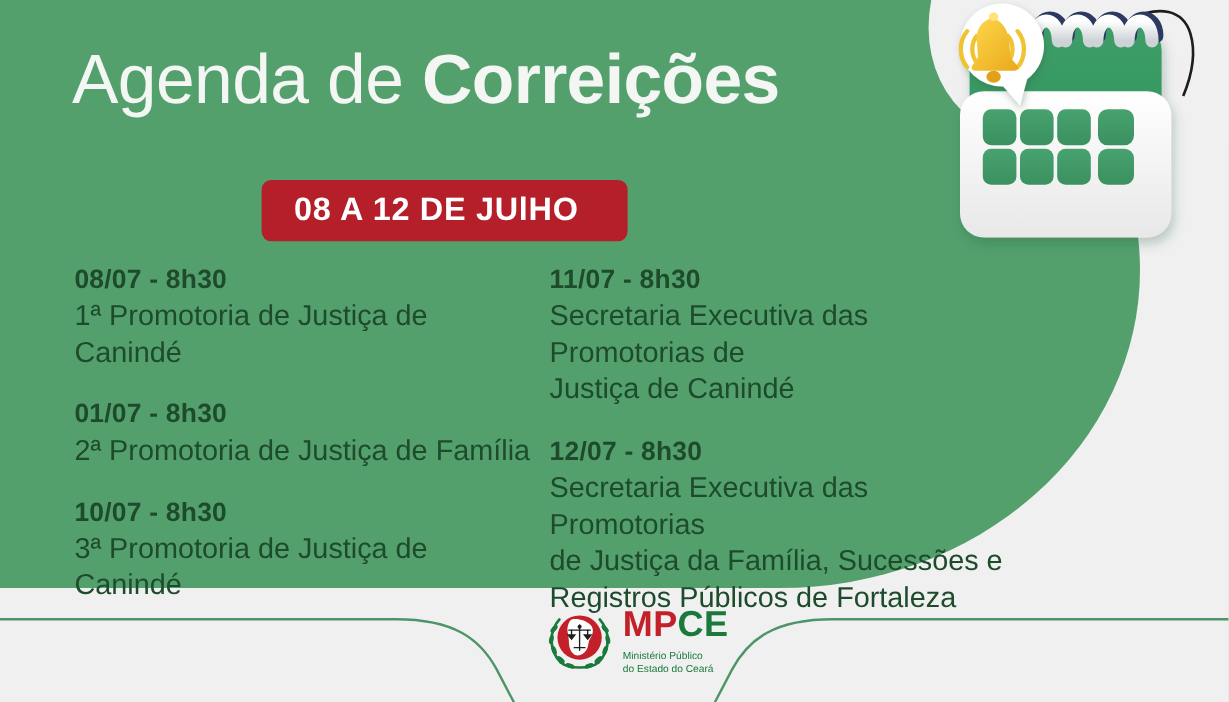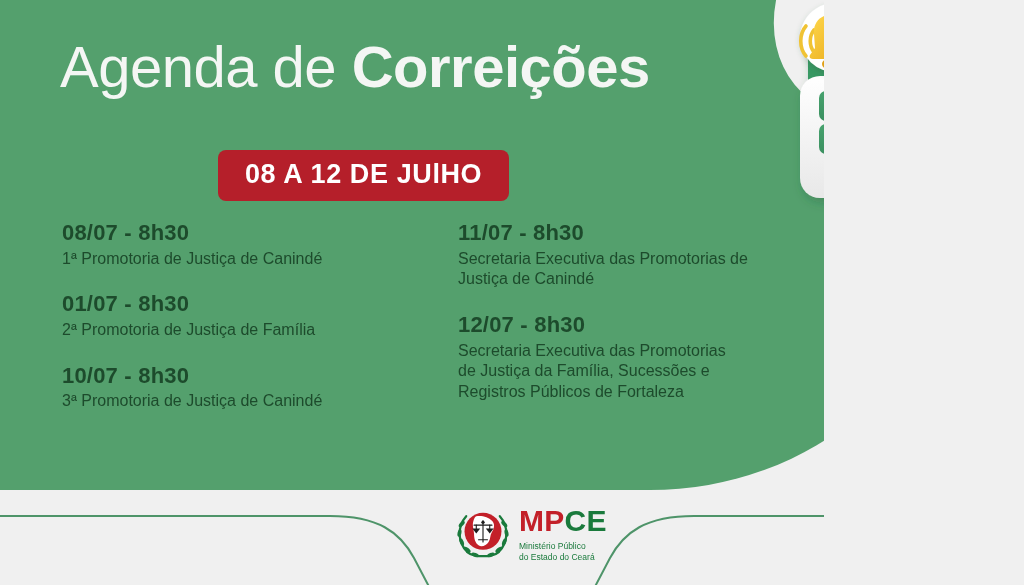--- a/index.html
+++ b/index.html
@@ -6,21 +6,21 @@
   html,body { width:1024px; height:585px; }
   body {
     font-family:"Liberation Sans", sans-serif;
     background:#f0f0f0;
     overflow:hidden;
     position:relative;
   }
 
   #poster {
     position:absolute; left:0; top:0;
-    width:824px; height:585px;
+    width:1024px; height:585px;
     background:#f0f0f0;
     overflow:hidden;
   }
 
   
   .green-panel {
     position:absolute; left:-60px; top:-40px;
     width:1010px; height:530px;
     background:#54a06d;
     border-radius:0 300px 300px 0 / 0 265px 265px 0;
@@ -48,41 +48,41 @@
   .title .bold  { font-weight:700; }
 
   
   .badge {
     position:absolute; left:218px; top:150px;
     background:#b51f2a;
     color:#ffffff;
     font-size:27px;
     font-weight:700;
     letter-spacing:0.6px;
-    padding:9px 27px 11px 27px;
+    padding:9px 41px 11px 27px;
     border-radius:8px;
     white-space:nowrap;
   }
 
   
   .col { position:absolute; }
   .col-left  { left:62px;  top:220px; width:380px; }
   .col-right { left:458px; top:220px; width:380px; }
 
   .entry { margin-bottom:22px; }
   .entry:last-child { margin-bottom:0; }
   .entry .when {
     font-size:22px;
     font-weight:700;
     color:#1d4b2c;
     letter-spacing:0.2px;
     line-height:1.22;
   }
   .entry .what {
-    font-size:16px;
+    font-size:24px;
     font-weight:400;
     color:#1d4b2c;
     line-height:1.28;
     margin-top:2px;
     white-space:pre-line;
   }
 
   
   .bottom-deco {
     position:absolute; left:0; top:440px;

